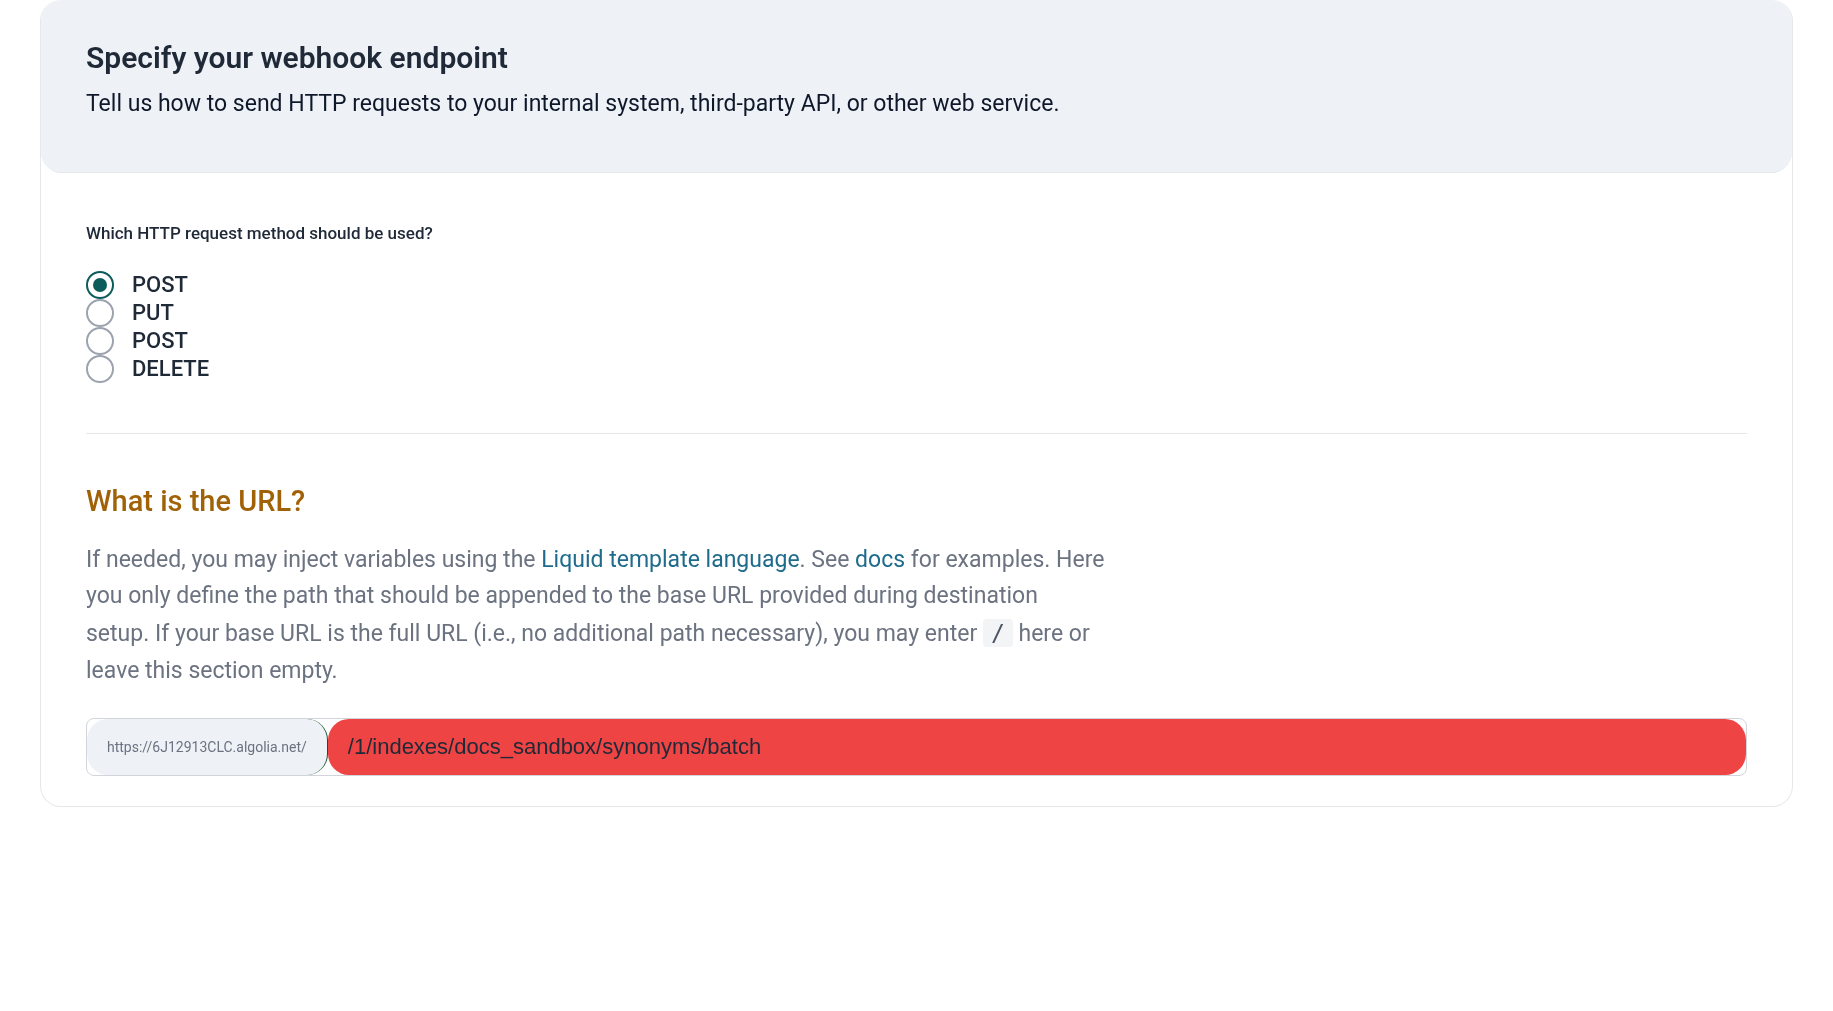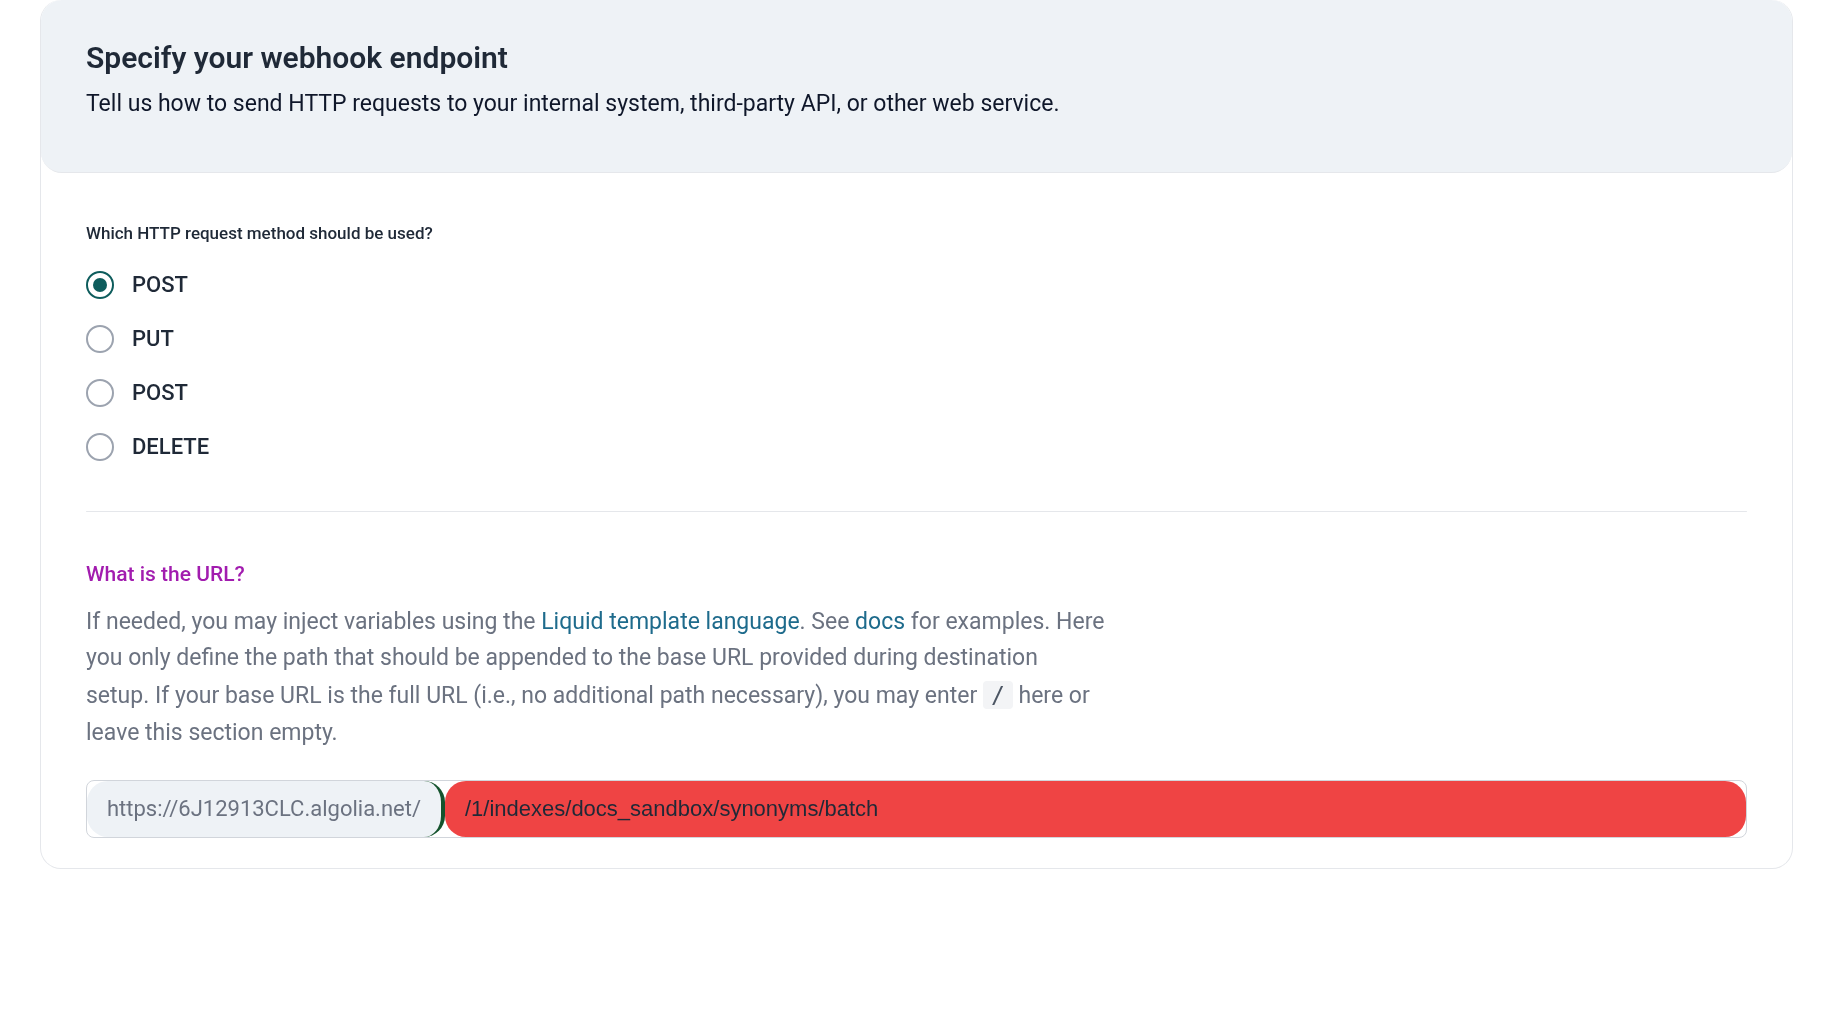--- a/index.html
+++ b/index.html
@@ -53,21 +53,20 @@
     .question-label {
       font-size: 17px;
       font-weight: 500;
       color: #1f2937;
       margin-bottom: 28px;
     }
     
     .radio-group {
       display: flex;
       flex-direction: column;
-      gap: 26px;
       margin-bottom: 50px;
     }
     
     .radio-option {
       display: flex;
       align-items: center;
       gap: 18px;
       cursor: pointer;
     }
     
@@ -108,24 +107,24 @@
       border: none;
       border-top: 1px solid #e5e7eb;
       margin: 0 0 50px 0;
     }
     
     .url-section {
       
     }
     
     .url-question {
-      font-size: 21px;
+      font-size: 29px;
       font-weight: 500;
-      color: #a21caf;
-      margin-bottom: 18px;
+      color: #a16207;
+      margin-bottom: 24px;
     }
     
     .url-description {
       font-size: 23px;
       color: #6b7280;
       line-height: 1.6;
       margin-bottom: 28px;
       max-width: 1020px;
     }
     
@@ -146,23 +145,23 @@
       display: flex;
       border: 1px solid #d1d5db;
       border-radius: 8px;
       overflow: hidden;
       height: 58px;
     }
     
     .url-prefix {
       background: #eef2f6;
       padding: 14px 20px;
-      font-size: 22px;
+      font-size: 14px;
       color: #6b7280;
-      border-right: 4px solid #14532d;
+      border-right: 1px solid #14532d;
       display: flex;
       align-items: center;
       white-space: nowrap;
     }
     
     .url-input {
       flex: 1;
       border: none;
       padding: 14px 20px;
       font-size: 22px;

